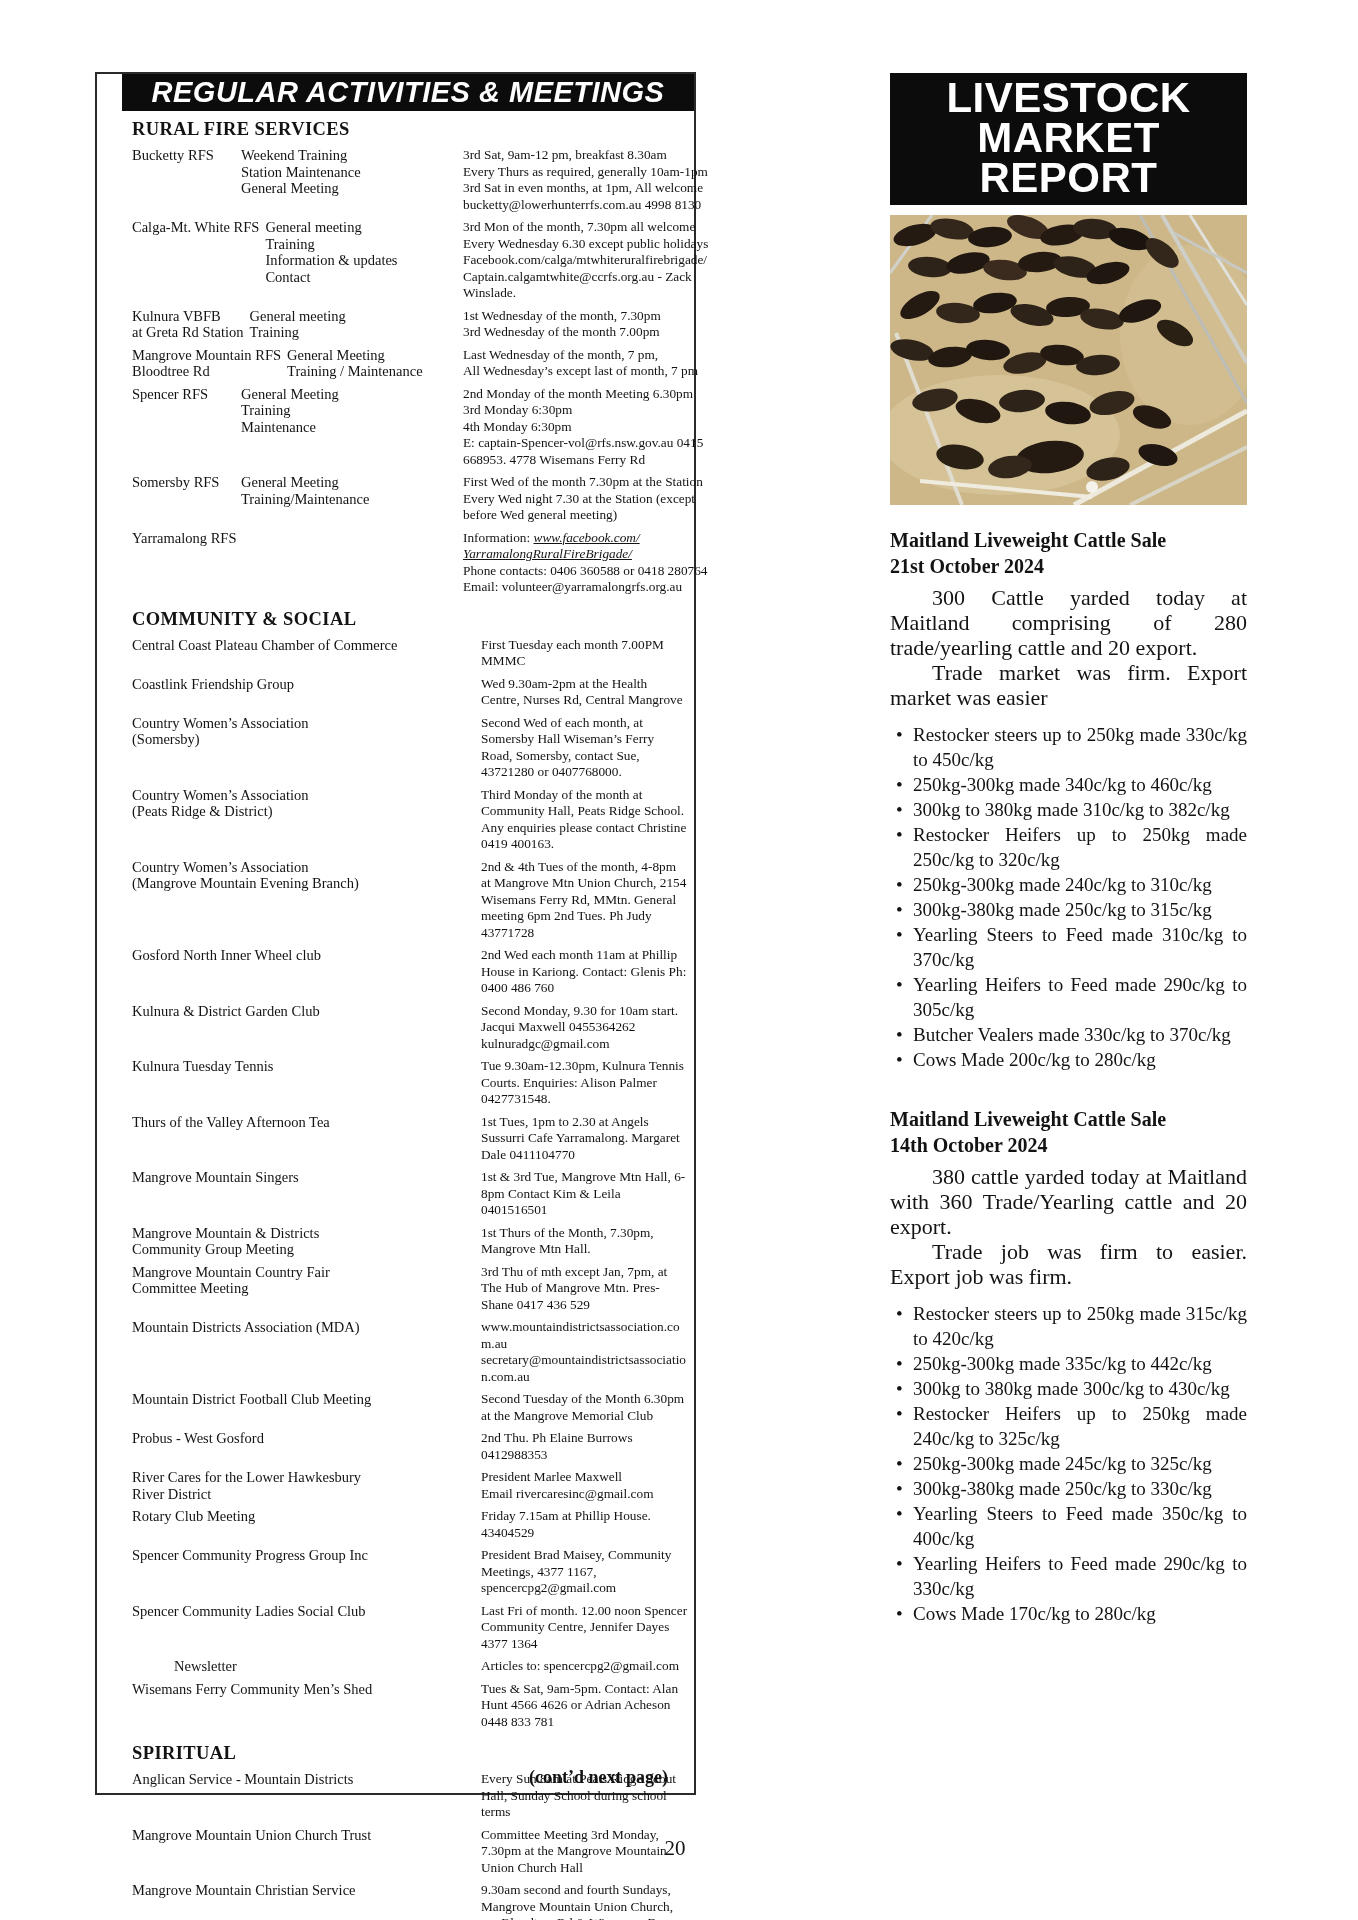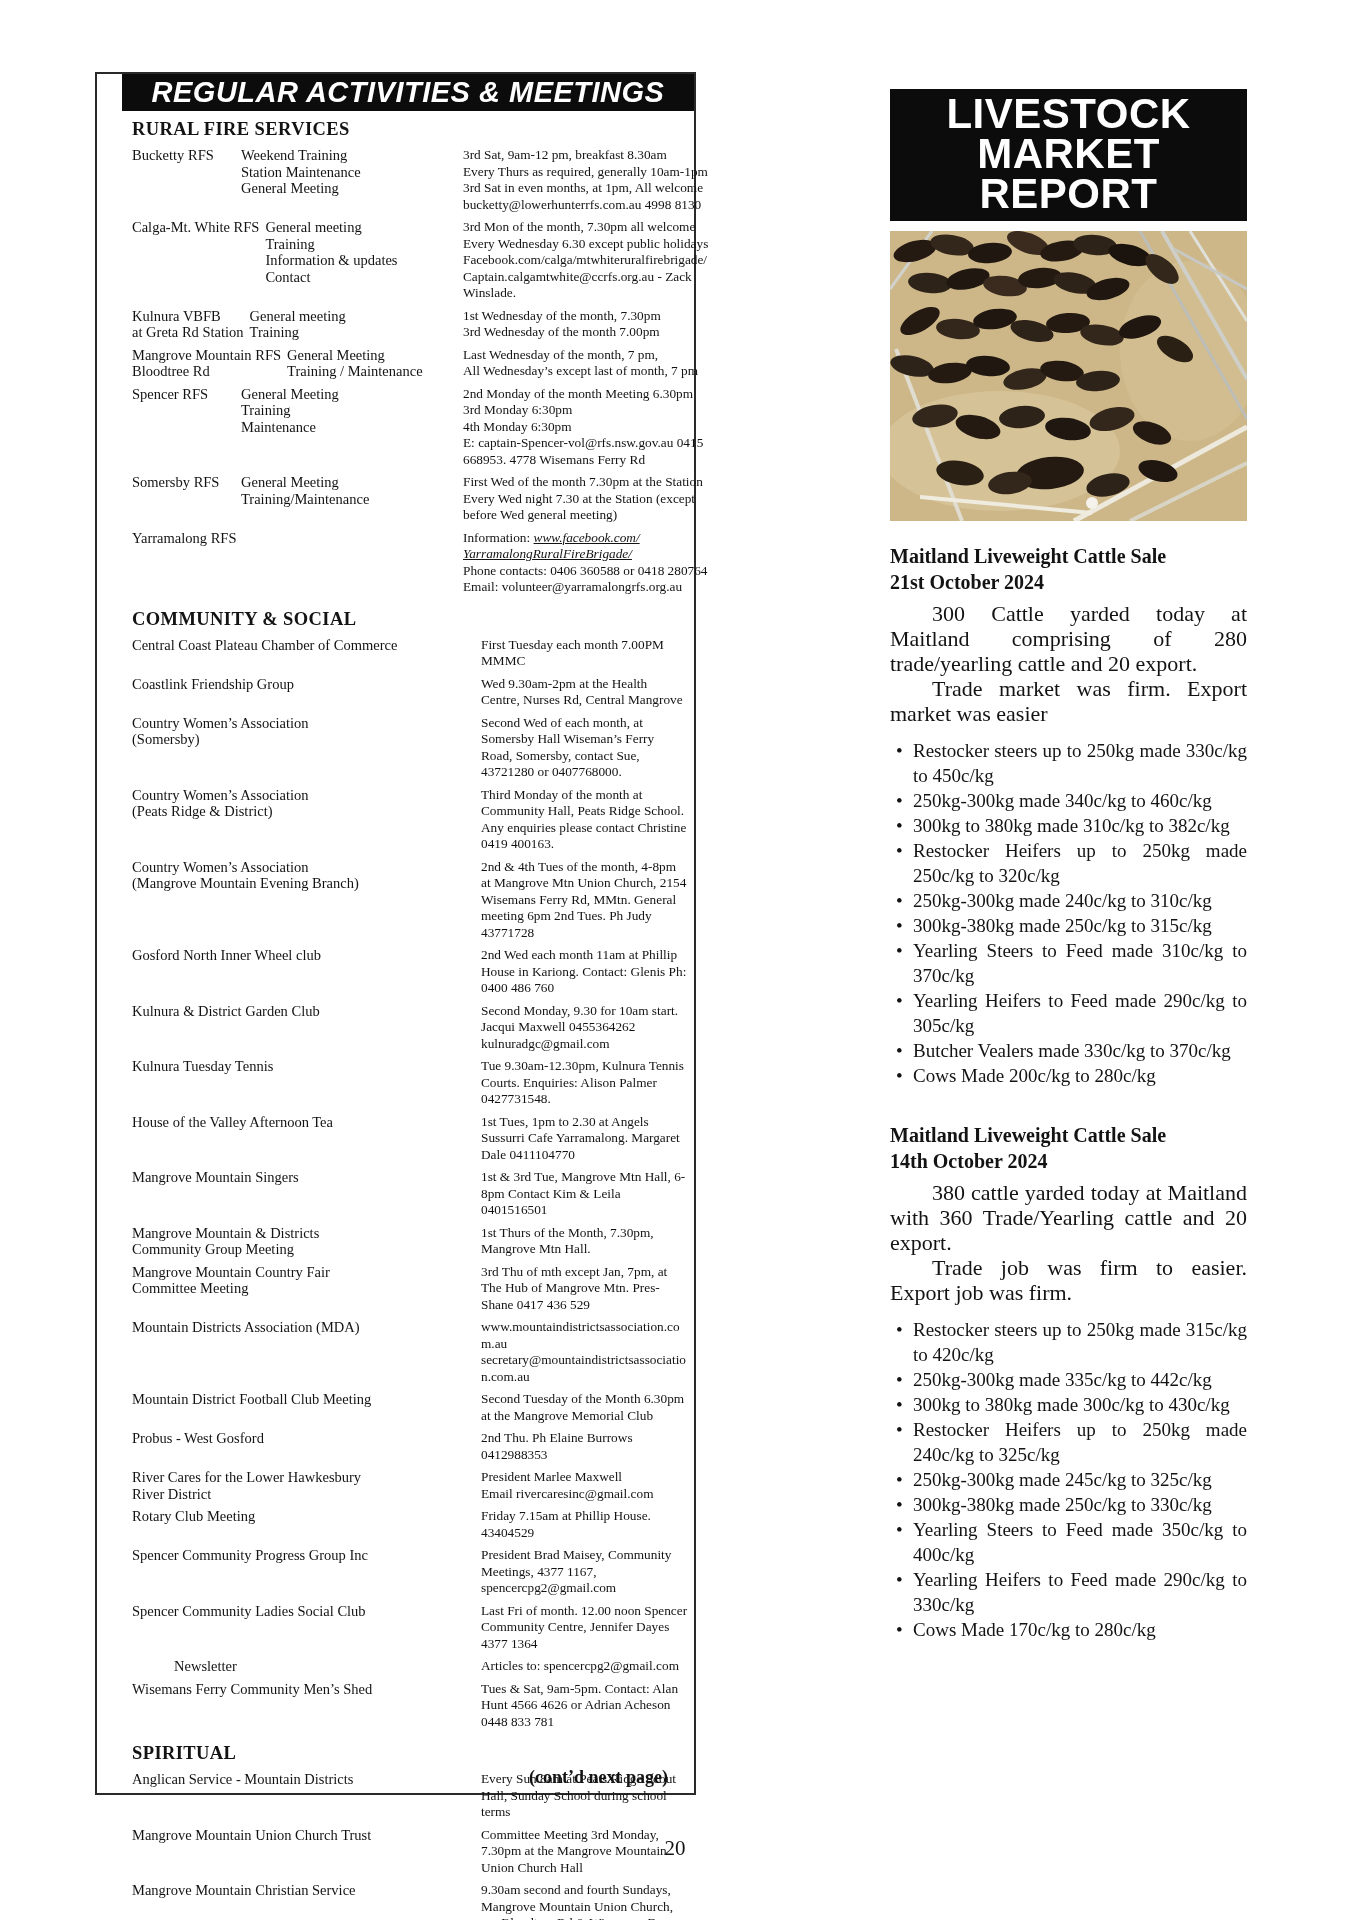--- a/index.html
+++ b/index.html
@@ -28,21 +28,21 @@
   .det-ln{font-size:13.3px;line-height:16.5px;overflow-wrap:anywhere;margin-left:31px;}
   .link{text-decoration:underline;font-style:italic;}
   .contd{position:absolute;right:26px;bottom:5px;font-weight:bold;font-size:18px;}
 
   .page-number{position:absolute;top:1836px;left:590px;width:170px;text-align:center;
         font-size:21px;}
 
   
   .market-col{position:absolute;left:890px;top:73px;width:357px;}
   .market-title{background:#0c0c0c;color:#fff;font-family:"Liberation Sans",sans-serif;
-        font-weight:bold;text-align:center;padding:5px 0 7px 0;letter-spacing:.5px;margin-top:16px;}
+        font-weight:bold;text-align:center;padding:5px 0 7px 0;letter-spacing:.5px;}
   .market-title .t1{font-size:42px;line-height:40px;}
   .market-title .t2{font-size:42px;line-height:40px;}
   .photo{margin-top:10px;line-height:0;}
   .report-h{font-size:20px;line-height:26px;font-weight:bold;margin:22px 0 6px 0;}
   .report:nth-child(2) .report-h{margin-top:34px;}
   .rpt-p{font-size:22px;line-height:25px;text-align:justify;text-indent:42px;margin:0;}
   .bullets{margin-top:12px;}
   .bullet{font-size:19px;line-height:25px;text-align:justify;position:relative;
         padding-left:23px;}
   .bullet::before{content:"\2022";position:absolute;left:6px;}
@@ -254,21 +254,21 @@
                 <div class="nm-ln">Kulnura Tuesday Tennis</div>
               </div>
             </div>
             <div class="c-det">
               <div class="det-ln">Tue 9.30am-12.30pm, Kulnura Tennis Courts. Enquiries: Alison Palmer 0427731548.</div>
             </div>
           </div>
           <div class="row">
             <div class="c-left">
               <div class="c-name">
-                <div class="nm-ln">House of the Valley Afternoon Tea</div>
+                <div class="nm-ln">Thurs of the Valley Afternoon Tea</div>
               </div>
             </div>
             <div class="c-det">
               <div class="det-ln">1st Tues, 1pm to 2.30 at Angels Sussurri Cafe Yarramalong. Margaret Dale 0411104770</div>
             </div>
           </div>
           <div class="row">
             <div class="c-left">
               <div class="c-name">
                 <div class="nm-ln">Mangrove Mountain Singers</div>

